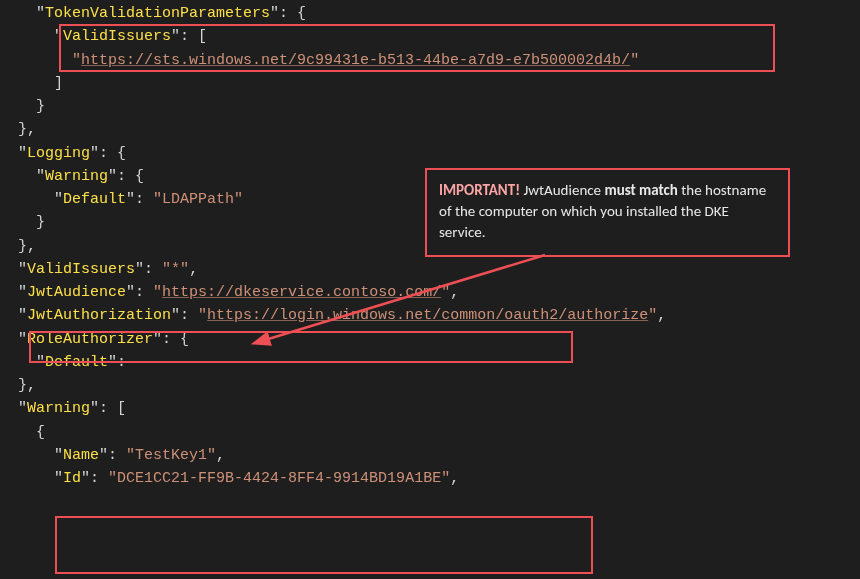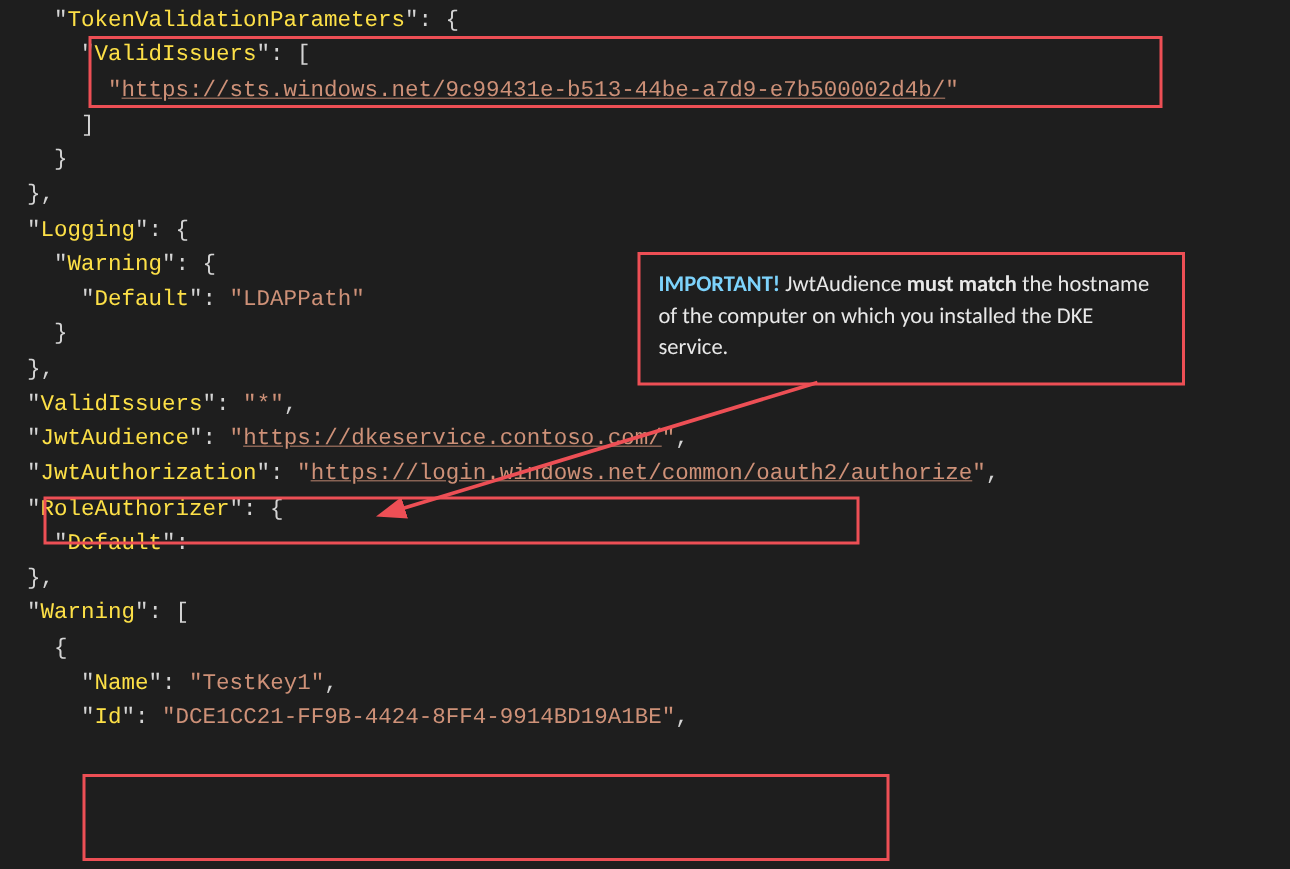--- a/index.html
+++ b/index.html
@@ -56,21 +56,21 @@
     top: 168px;
     width: 365px;
     border: 2px solid #ed4f55;
     background: #1e1e1e;
     padding: 10px 12px 12px 12px;
     font-family: Calibri, Arial, sans-serif;
     font-size: 15px;
     color: #e8e8e8;
     line-height: 1.4;
   }
-  .callout .imp { color: #7dd3fc; font-weight: 600; }
+  .callout .imp { color: #fca5a5; font-weight: 600; }
   .callout .bi { font-weight: 600; }
 
   svg.arrow {
     position: absolute;
     left: 215px;
     top: 250px;
     width: 350px;
     height: 110px;
     pointer-events: none;
   }

